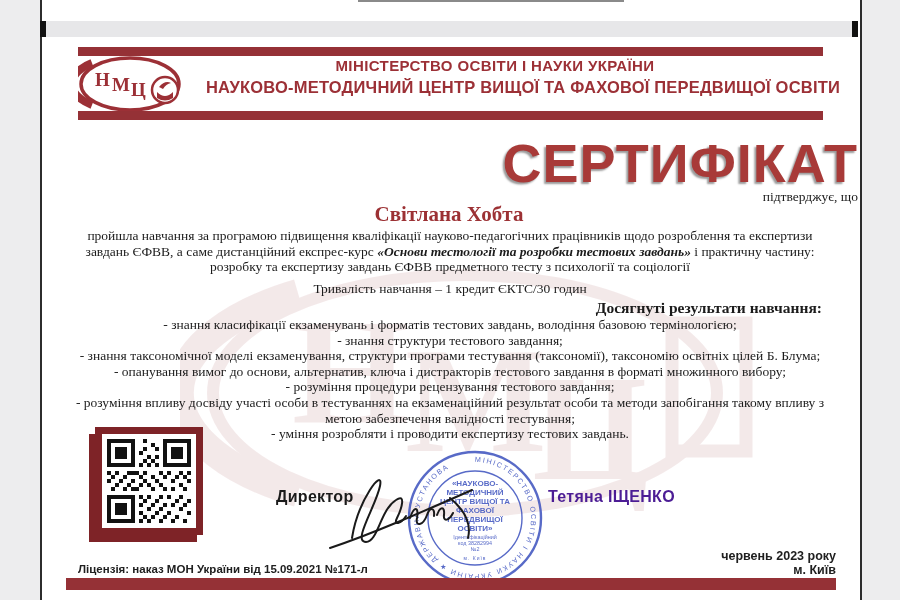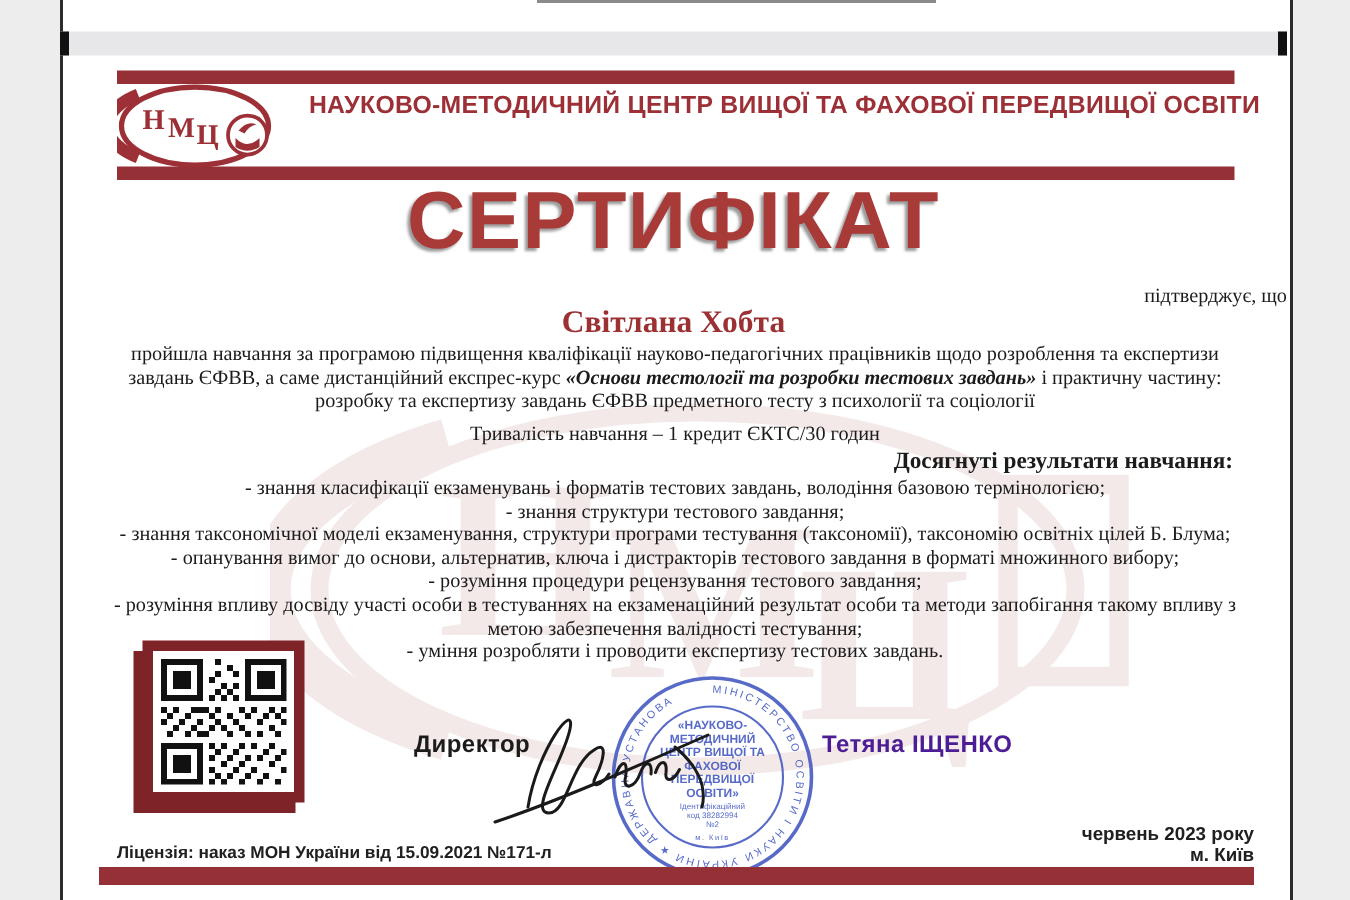--- a/index.html
+++ b/index.html
@@ -7,21 +7,21 @@
           font-family:"Liberation Sans","DejaVu Sans",sans-serif;}
   .sheet{position:absolute;left:40px;top:0;width:818px;height:600px;background:#ffffff;
          border-left:2px solid #2c2c2c;border-right:2px solid #2c2c2c;}
   .topline{position:absolute;left:358px;top:0;width:266px;height:2px;background:#8a8a8a;}
   .graystrip{position:absolute;left:40px;top:21px;width:818px;height:16px;background:#e7e7e9;}
   .clipmark{position:absolute;top:21px;width:6px;height:16px;background:#111;}
   .redbar{position:absolute;background:#953136;}
   .hdr-text{position:absolute;left:150px;top:57px;width:690px;text-align:center;color:#9c3036;font-weight:bold;}
   .hdr-l1{font-size:15px;letter-spacing:.4px;}
   .hdr-l2{font-size:16.5px;margin-top:4px;letter-spacing:.2px;text-align:right;}
-  .title{position:absolute;left:40px;top:116px;width:818px;text-align:center;
+  .title{position:absolute;left:40px;top:132px;width:818px;text-align:right;
          font-size:54px;font-weight:800;letter-spacing:1px;color:#a83a38;
          text-shadow:-2px 2px 2px #9a9a9a;}
   .serif{font-family:"Liberation Serif","DejaVu Serif",serif;color:#1b1b1b;}
   .confirms{position:absolute;left:40px;top:189px;width:818px;text-align:right;font-size:13.5px;}
   .recipient{position:absolute;left:40px;top:202px;width:818px;text-align:center;
              font-size:21px;font-weight:bold;color:#9c3134;}
   .desc{position:absolute;left:78px;top:228px;width:744px;text-align:center;
         font-size:13.5px;line-height:15.6px;}
   .course{font-weight:bold;font-style:italic;}
   .duration{position:absolute;left:78px;top:281px;width:744px;text-align:center;font-size:13.5px;}
@@ -69,20 +69,21 @@
   <div class="redbar bar-top"></div>
   <svg class="logo" width="110" height="60" viewBox="0 0 110 60">
     <ellipse cx="52" cy="30" rx="49" ry="26" fill="none" stroke="#9c3036" stroke-width="3.5"></ellipse>
     <path d="M 14,9 A 49 26 0 0 0 14,51" fill="none" stroke="#9c3036" stroke-width="8"></path>
     <text font-size="19" font-weight="bold" fill="#9c3036"><tspan x="17" y="32">Н</tspan><tspan x="34" y="37">М</tspan><tspan x="53" y="42">Ц</tspan></text>
     <circle cx="87" cy="36" r="13" fill="#ffffff" stroke="#9c3036" stroke-width="2.5"></circle>
     <path d="M79,38 q8,8 16,0 l0,6 q-8,5 -16,0 z" fill="#9c3036"></path>
     <path d="M81,33 q6,-7 12,-4 q-5,1 -8,6 z" fill="#9c3036"></path>
   </svg>
   <div class="hdr-text">
+    <div class="hdr-l1">МІНІСТЕРСТВО ОСВІТИ І НАУКИ УКРАЇНИ</div>
     <div class="hdr-l2">НАУКОВО-МЕТОДИЧНИЙ ЦЕНТР ВИЩОЇ ТА ФАХОВОЇ ПЕРЕДВИЩОЇ ОСВІТИ</div>
   </div>
   <div class="redbar bar-hdr-bottom"></div>
 
   <div class="title">СЕРТИФІКАТ</div>
   <div class="confirms serif">підтверджує, що</div>
   <div class="recipient serif">Світлана Хобта</div>
 
   <div class="desc serif"><span>пройшла навчання за програмою підвищення кваліфікації науково-педагогічних працівників щодо розроблення та експертизи завдань ЄФВВ, а саме дистанційний експрес-курс </span><span class="course">«Основи тестології та розробки тестових завдань»</span><span> і практичну частину: розробку та експертизу завдань ЄФВВ предметного тесту з психології та соціології</span></div>
   <div class="duration serif">Тривалість навчання – 1 кредит ЄКТС/30 годин</div>

